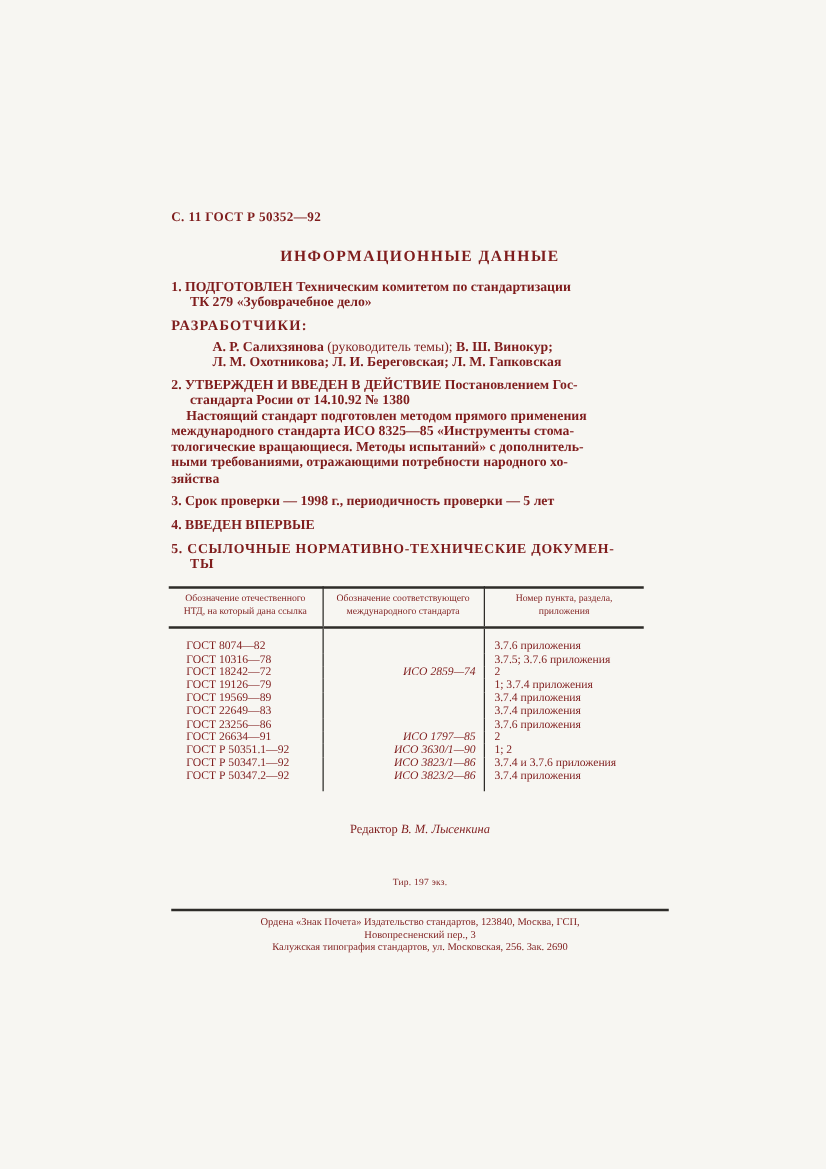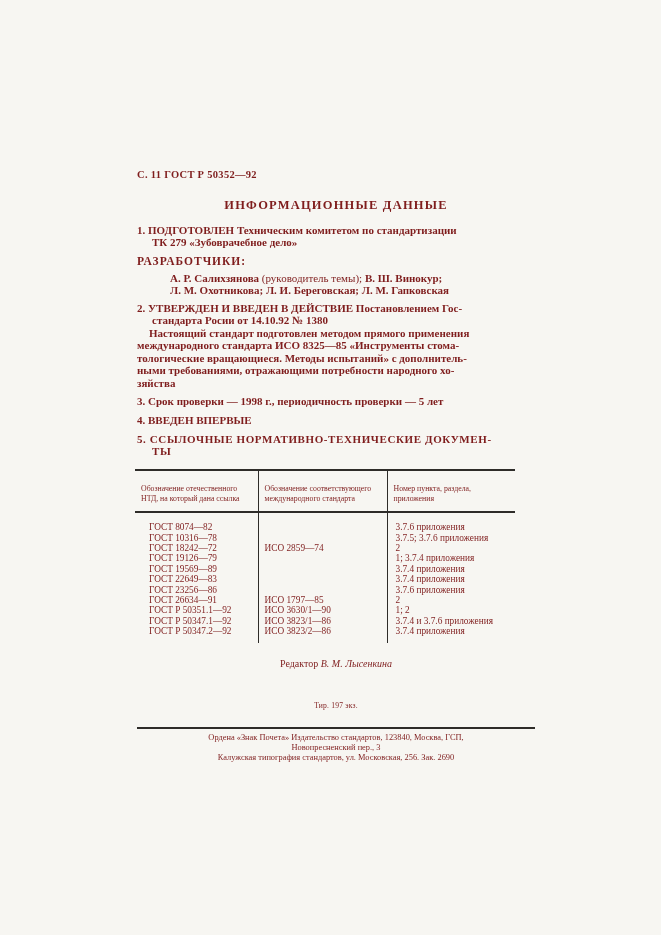--- a/index.html
+++ b/index.html
@@ -36,25 +36,25 @@
   .sec4{top:414px;}
   .sec5{top:433px;letter-spacing:.6px;}
 
   .std-table{top:469px;left:135px;width:380px;}
   table{border-collapse:collapse;width:380px;border-top:2px solid #2e2c29;}
   th,td{border-left:1px solid #2e2c29;vertical-align:top;}
   th:first-child,td:first-child{border-left:none;}
   thead th{
     border-bottom:2px solid #2e2c29;
     font-weight:normal;font-size:7.8px;line-height:9.6px;
-    padding:13px 6px 8px;text-align:left;
+    padding:3px 6px 8px;text-align:center;
   }
   tbody td{font-size:9.3px;line-height:10.4px;padding:0 6px;}
   tbody td:first-child{padding-left:14px;}
-  tbody td:nth-child(2){text-align:left;}
+  tbody td:nth-child(2){text-align:right;font-style:italic;}
   tbody td:nth-child(3){padding-left:8px;}
   tbody tr:first-child td{padding-top:9px;}
   tbody tr:last-child td{padding-bottom:6px;}
   col.c1{width:123px;} col.c2{width:129px;} col.c3{width:128px;}
 
   .editors{top:657px;text-align:center;font-size:10px;line-height:13px;}
   .editors i{}
 
   .imprint{top:701px;text-align:center;font-size:7.6px;line-height:10px;letter-spacing:.2px;}
   .rule{top:727px;border-top:2px solid #2e2c29;height:0;}

